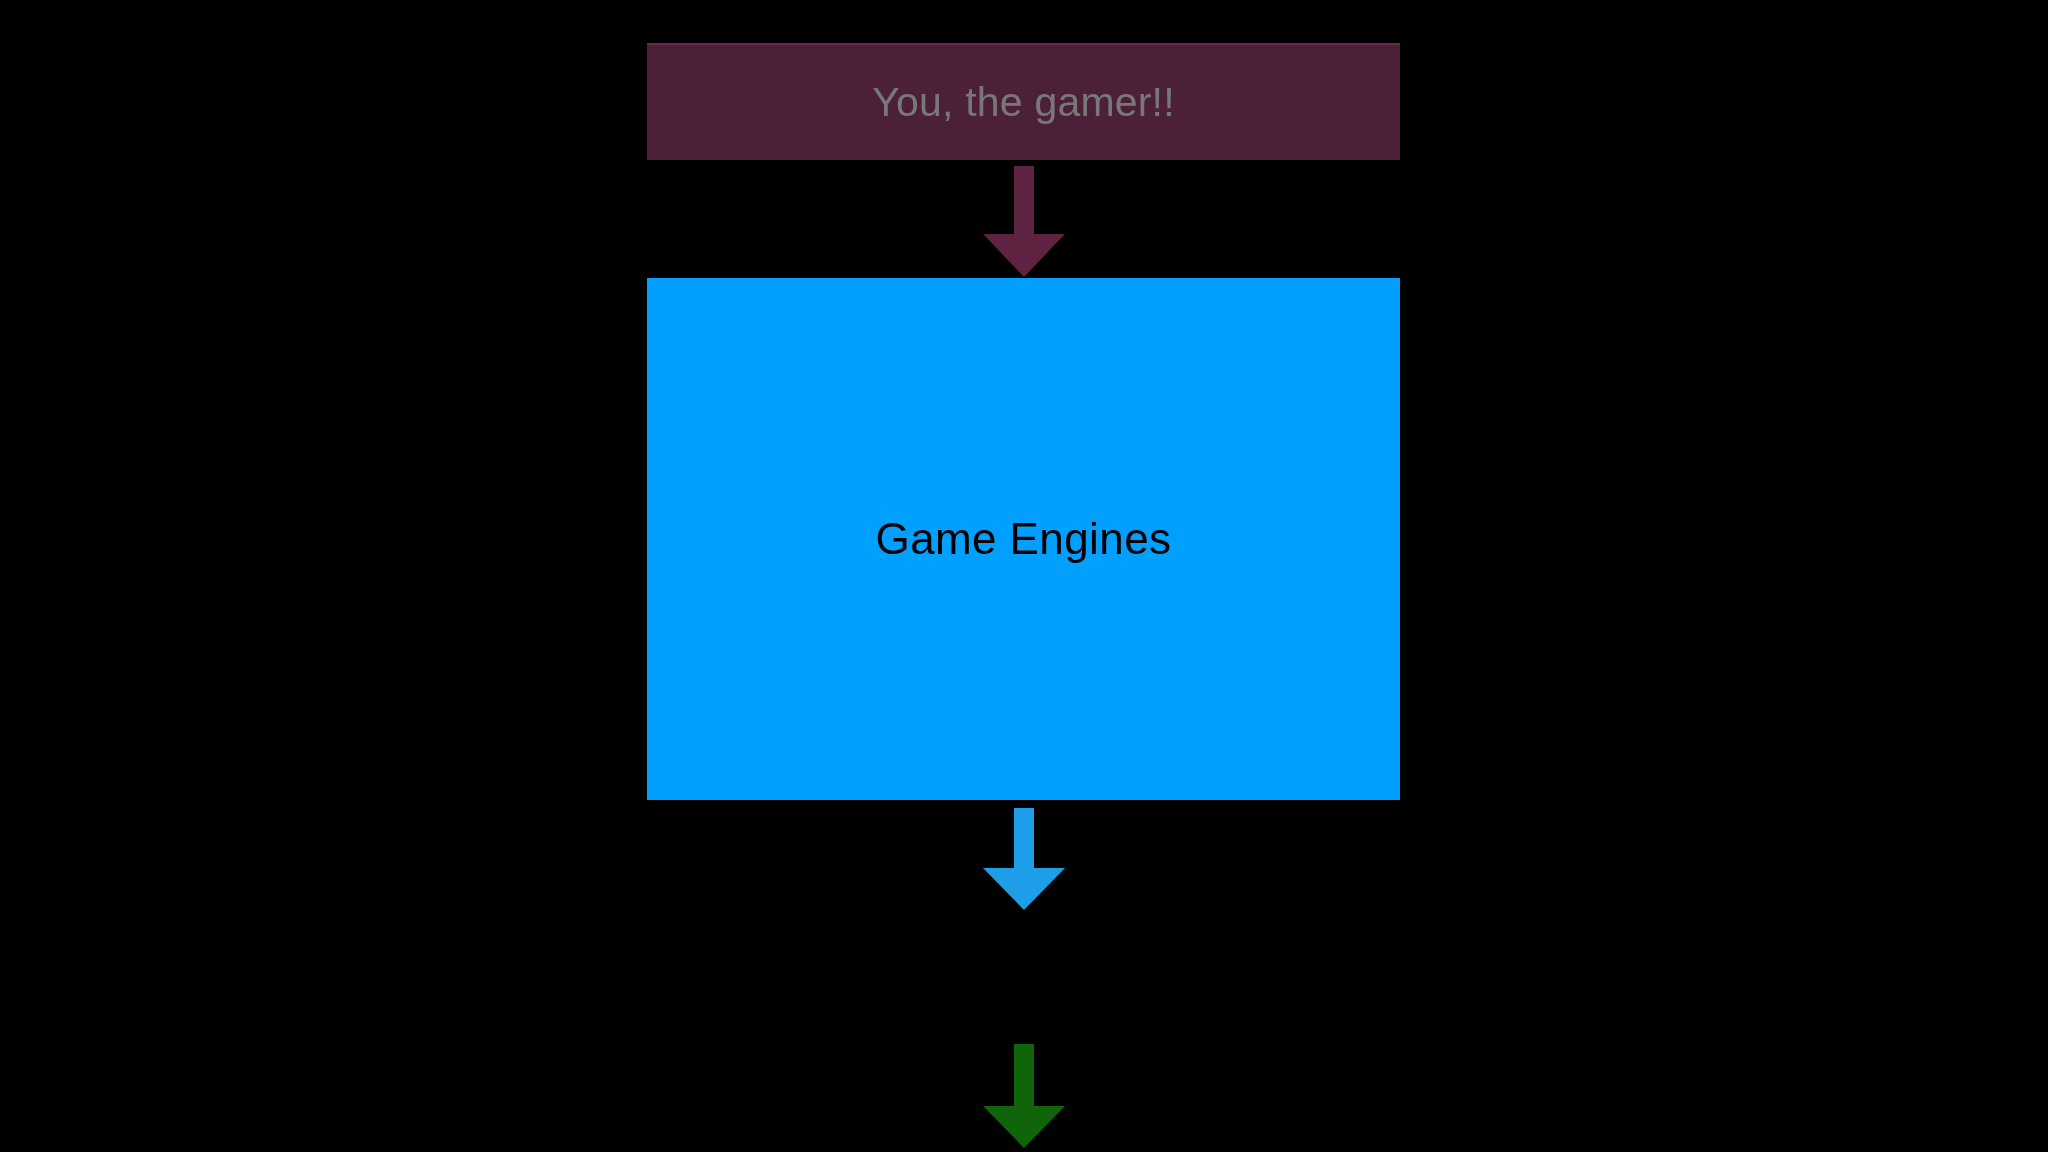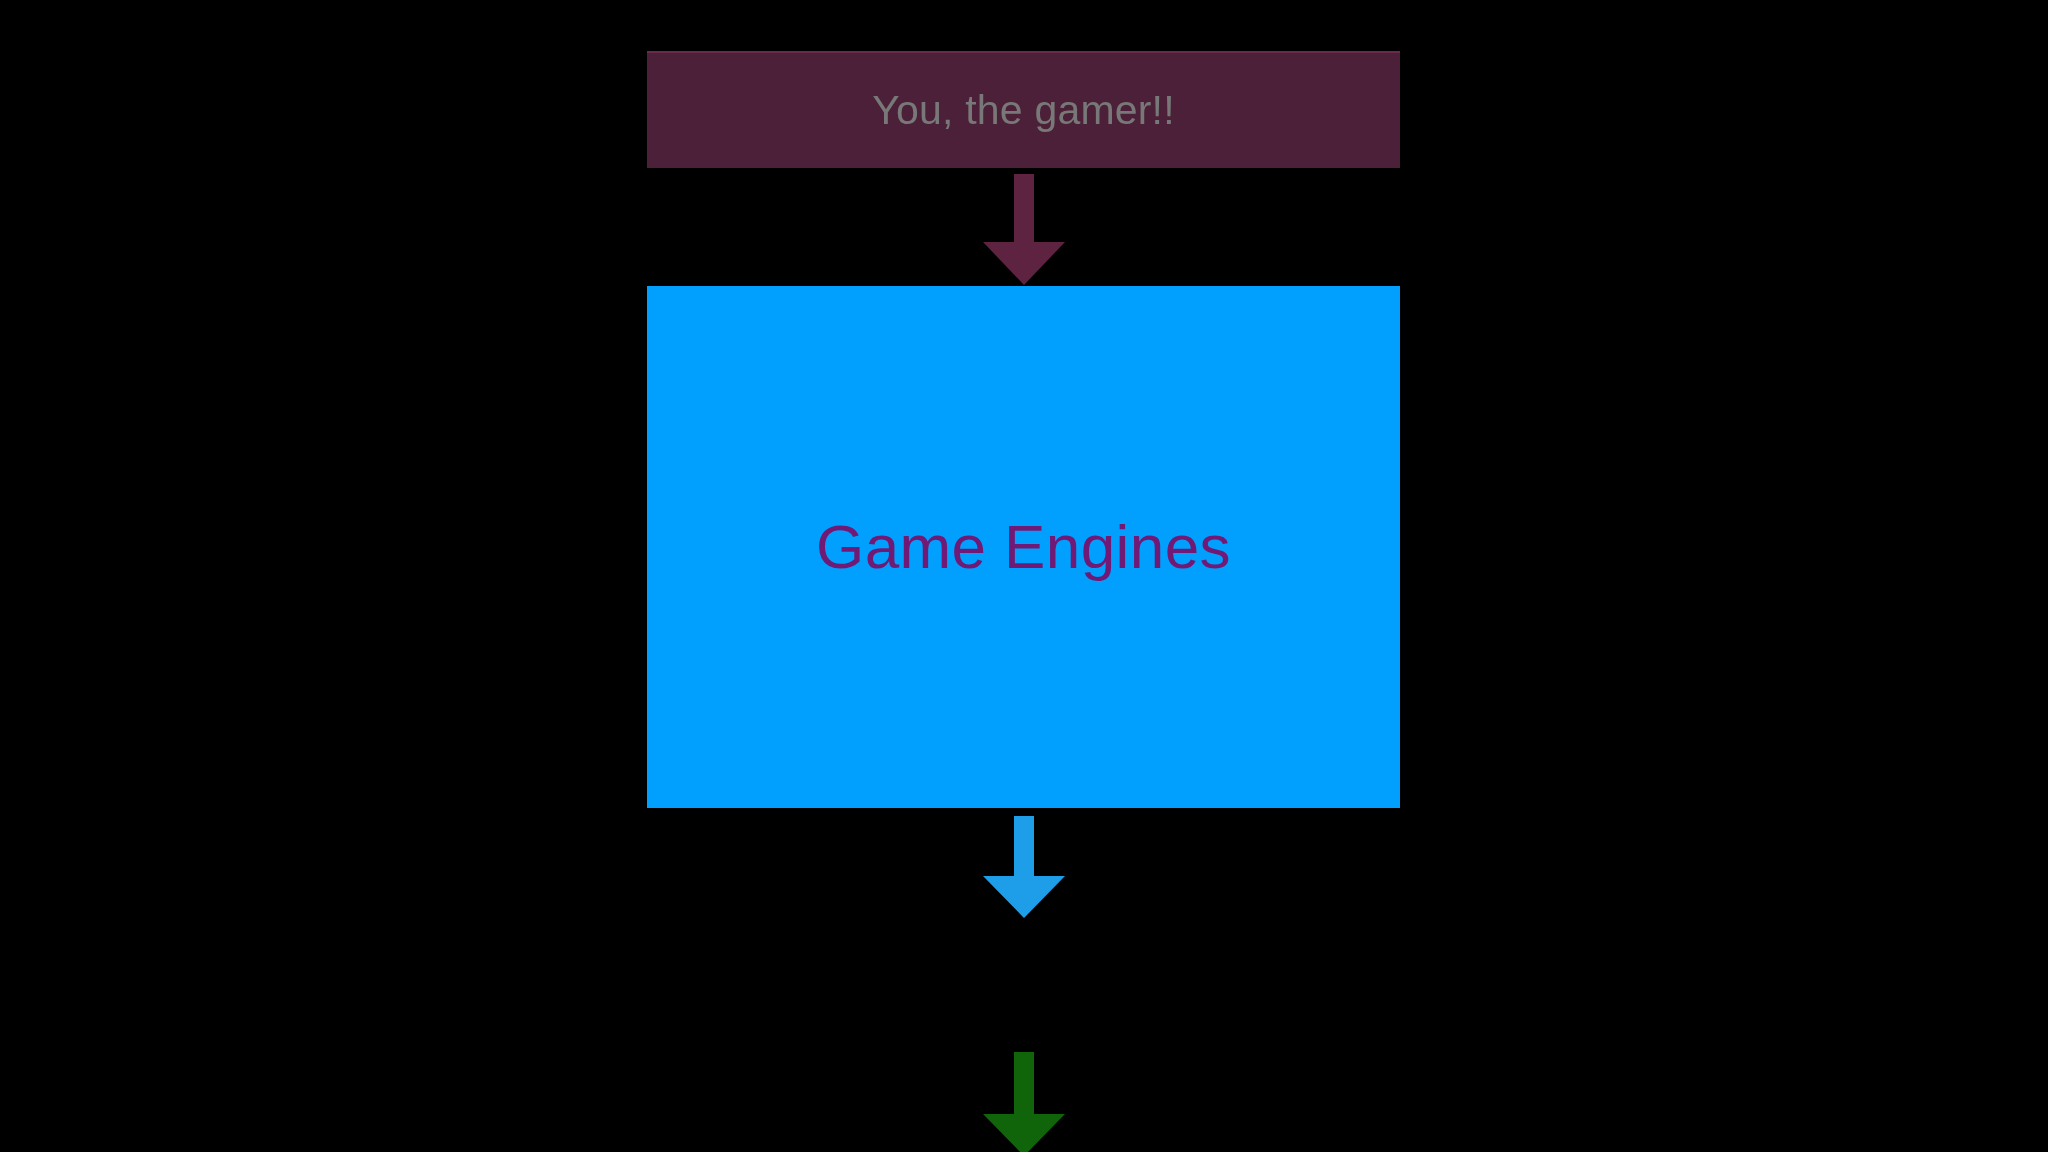--- a/index.html
+++ b/index.html
@@ -11,21 +11,21 @@
     overflow: hidden;
   }
   body {
     font-family: "Liberation Sans", sans-serif;
     position: relative;
   }
 
   #diagram {
     position: absolute;
     left: 0;
-    top: 16px;
+    top: 8px;
     width: 2048px;
     height: 881px;
     background: #000000;
   }
 
   .node {
     position: absolute;
     left: 647px;
     width: 753px;
     box-sizing: border-box;
@@ -55,22 +55,22 @@
     letter-spacing: 0.2px;
   }
 
   
   #node-engines {
     top: 270px;
     height: 522px;
     background: #02A0FE;
   }
   #node-engines .node-label {
-    color: #701a75;
-    font-size: 62px;
+    color: #000000;
+    font-size: 44px;
     font-weight: 400;
     letter-spacing: 0.4px;
   }
 
   
   #node-graphics {
     top: 911px;
     height: 118px;
     background: #0C3D05;
     border-top: 2px solid #14500A;

